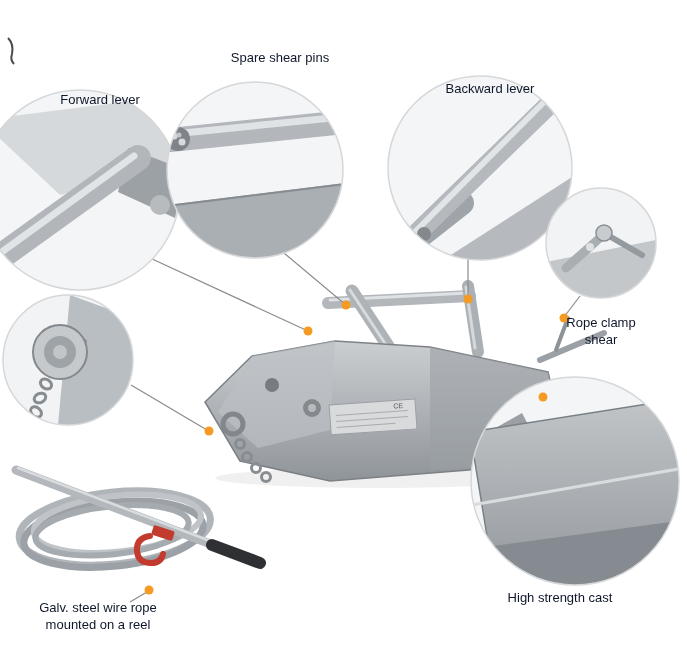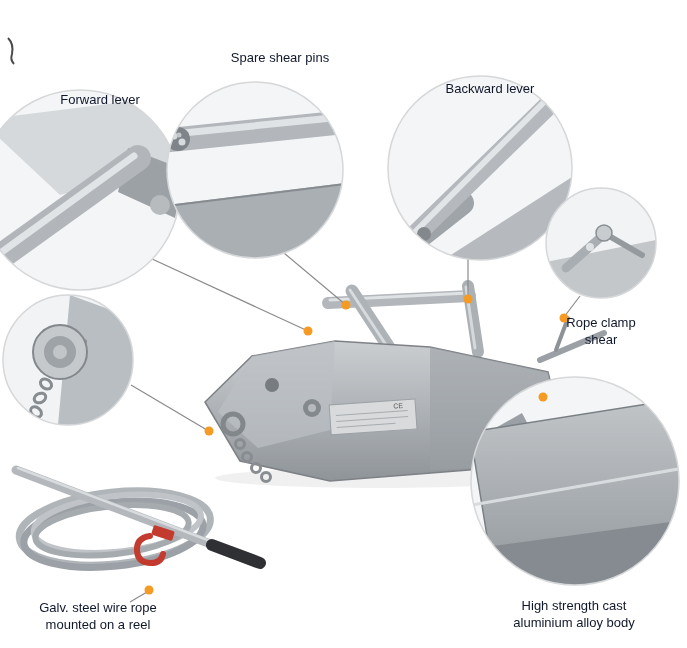--- a/index.html
+++ b/index.html
@@ -220,18 +220,17 @@
     <span>Rope clamp</span>
     <span>shear</span>
   </div>
 
 
   <div class="label" style="left:8px;top:600px;width:180px;">
     <span>Galv. steel wire rope</span>
     <span>mounted on a reel</span>
   </div>
 
-  <div class="label" style="left:490px;top:590px;width:168px;margin-top:8px;">
+  <div class="label" style="left:476px;top:590px;width:168px;">
     <span>High strength cast</span>
-    <span>aluminium alloy body</span>
   </div>
 
 </div>
 
 </body></html>

